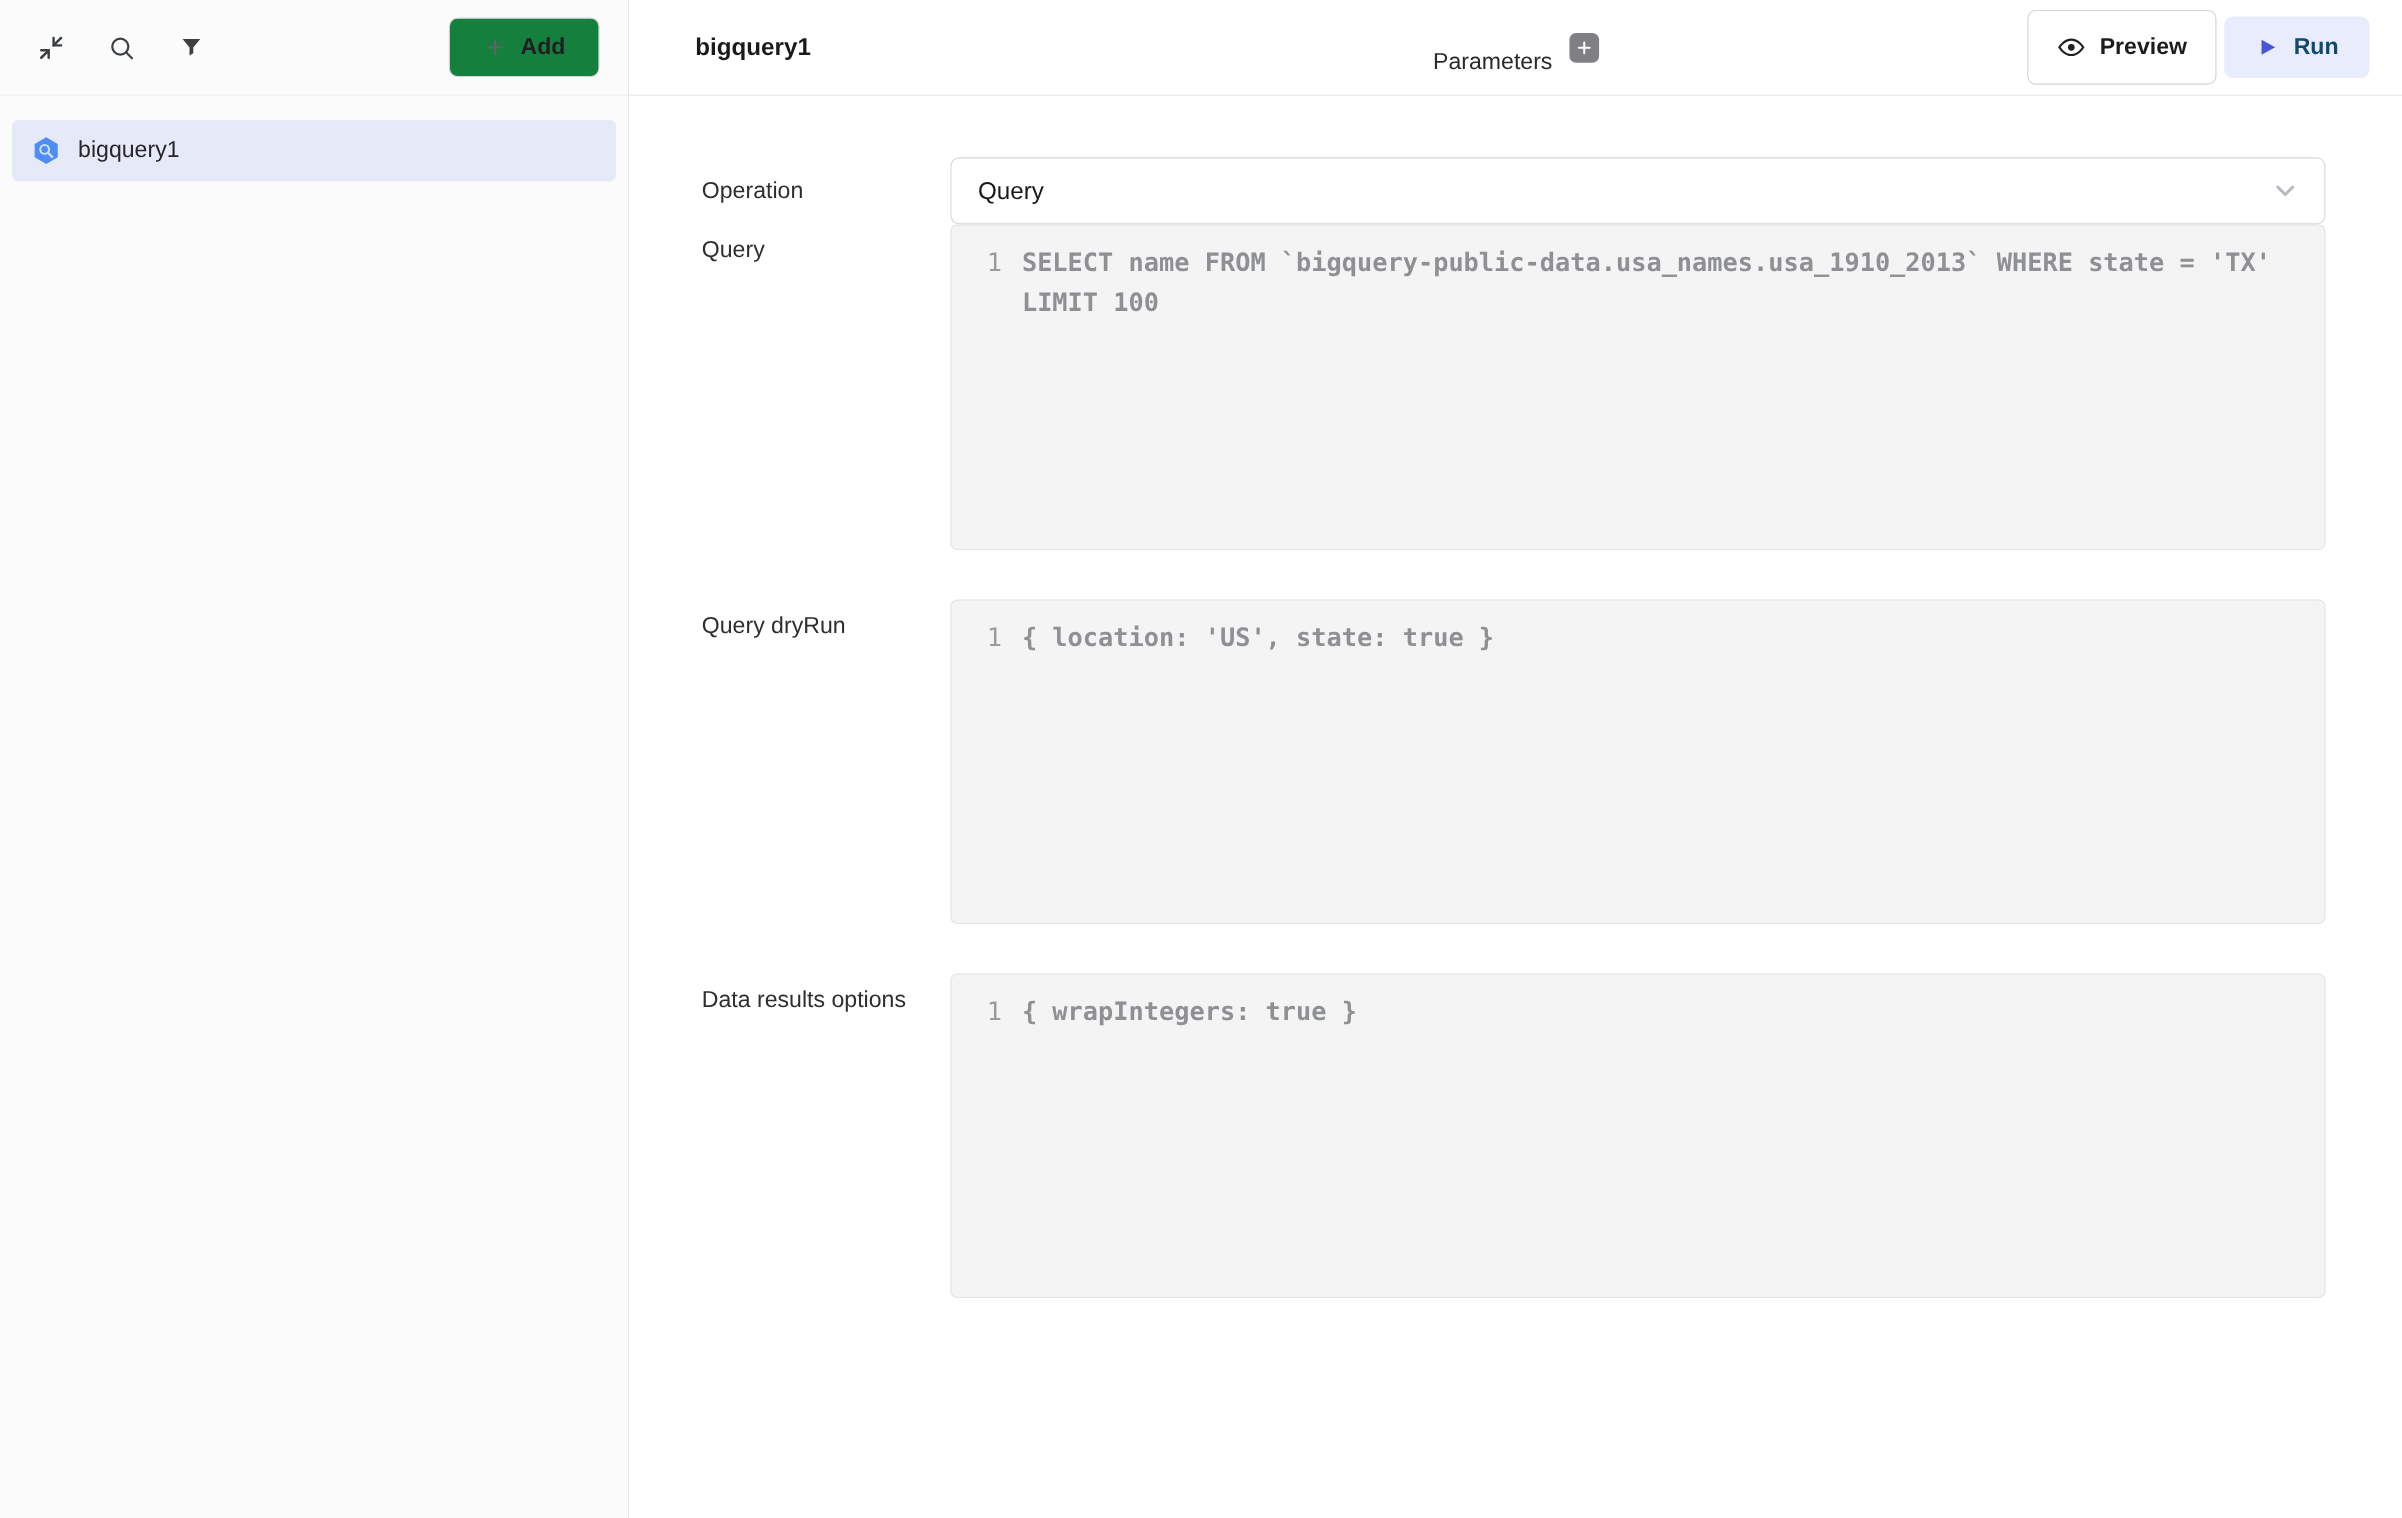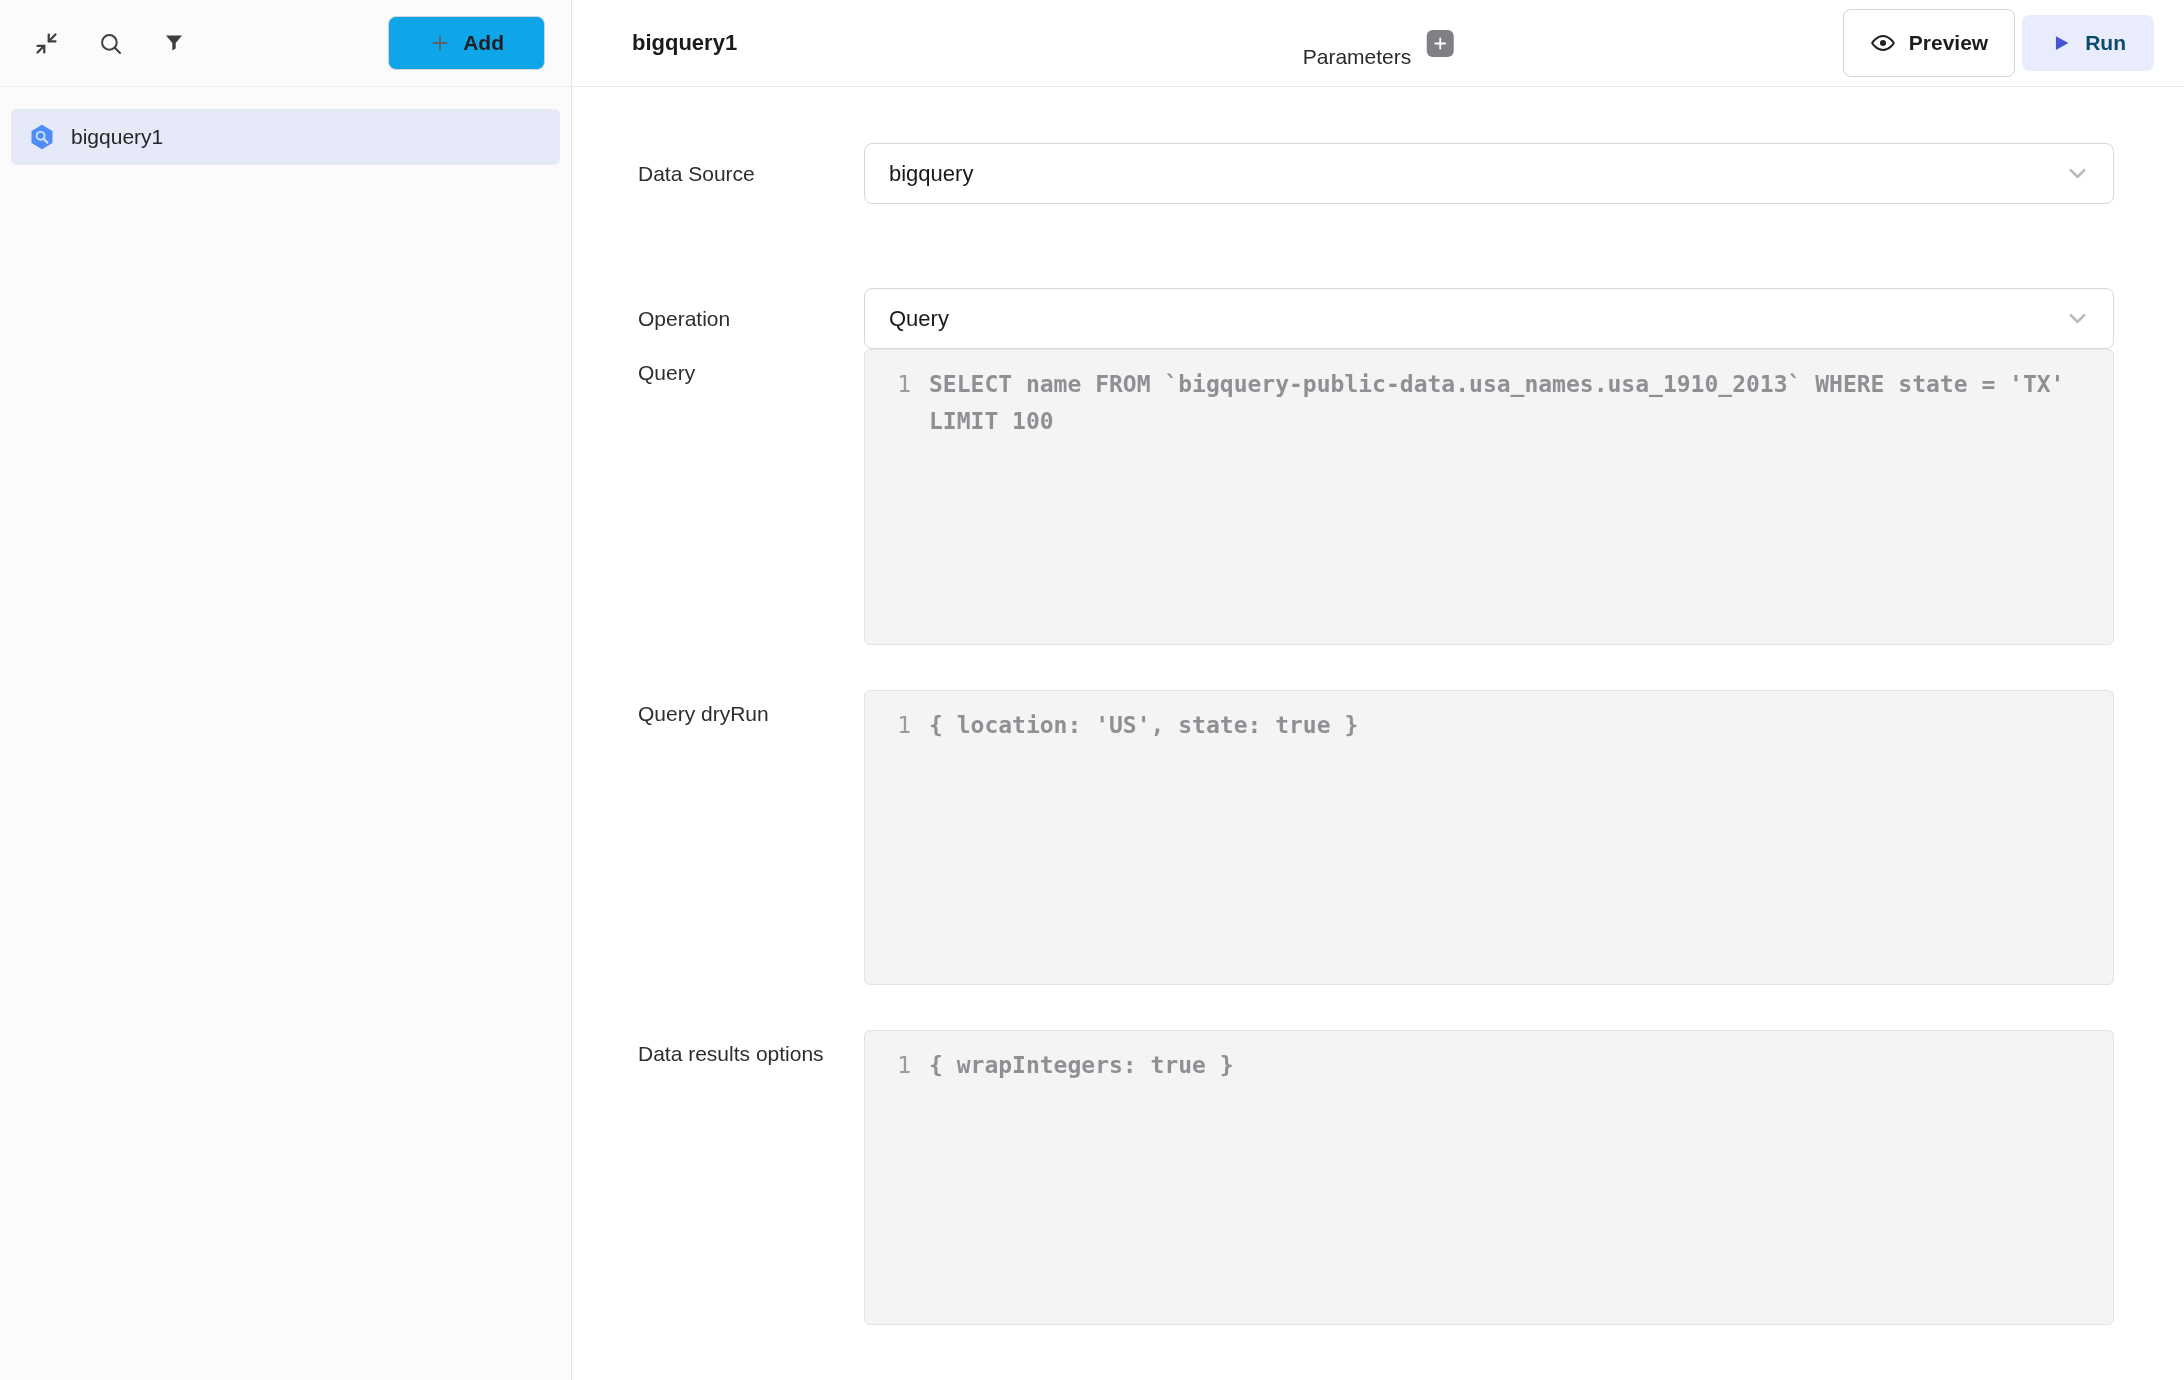--- a/index.html
+++ b/index.html
@@ -34,22 +34,22 @@
     border-radius: 6px;
     cursor: pointer;
     margin-right: 24px;
   }
   .add-btn {
     margin-left: auto;
     height: 54px;
     display: inline-flex;
     align-items: center;
     gap: 12px;
-    padding: 0 40px;
-    background: #0ea5e9;
+    padding: 0 30px;
+    background: #15803d;
     border: 1px solid #d6d6d9;
     border-radius: 8px;
     font-size: 21px;
     font-weight: 600;
     color: #1f1f22;
     cursor: pointer;
   }
   .query-list { padding: 22px 11px 0 11px; }
   .query-item {
     height: 56px;
@@ -272,33 +272,20 @@
             <path d="M6.5 4.5l13.5 7.5-13.5 7.5z"></path>
           </svg>
         </span>
         <span>Run</span>
       </button>
     </div>
   </div>
 
   <div class="content">
 
-    <div class="field-row row-select mb-ds">
-      <div class="field-label">Data Source</div>
-      <div class="field-control">
-        <div class="select">
-          <span class="select-value">bigquery</span>
-          <span>
-            <svg width="27" height="27" viewBox="0 0 24 24" fill="none" stroke="#b6b9c0" stroke-width="2.4" stroke-linecap="round" stroke-linejoin="round">
-              <path d="M6 9l6 6 6-6"></path>
-            </svg>
-          </span>
-        </div>
-      </div>
-    </div>
 
     <div class="field-row row-select mb-op">
       <div class="field-label">Operation</div>
       <div class="field-control">
         <div class="select">
           <span class="select-value">Query</span>
           <span>
             <svg width="27" height="27" viewBox="0 0 24 24" fill="none" stroke="#b6b9c0" stroke-width="2.4" stroke-linecap="round" stroke-linejoin="round">
               <path d="M6 9l6 6 6-6"></path>
             </svg>

